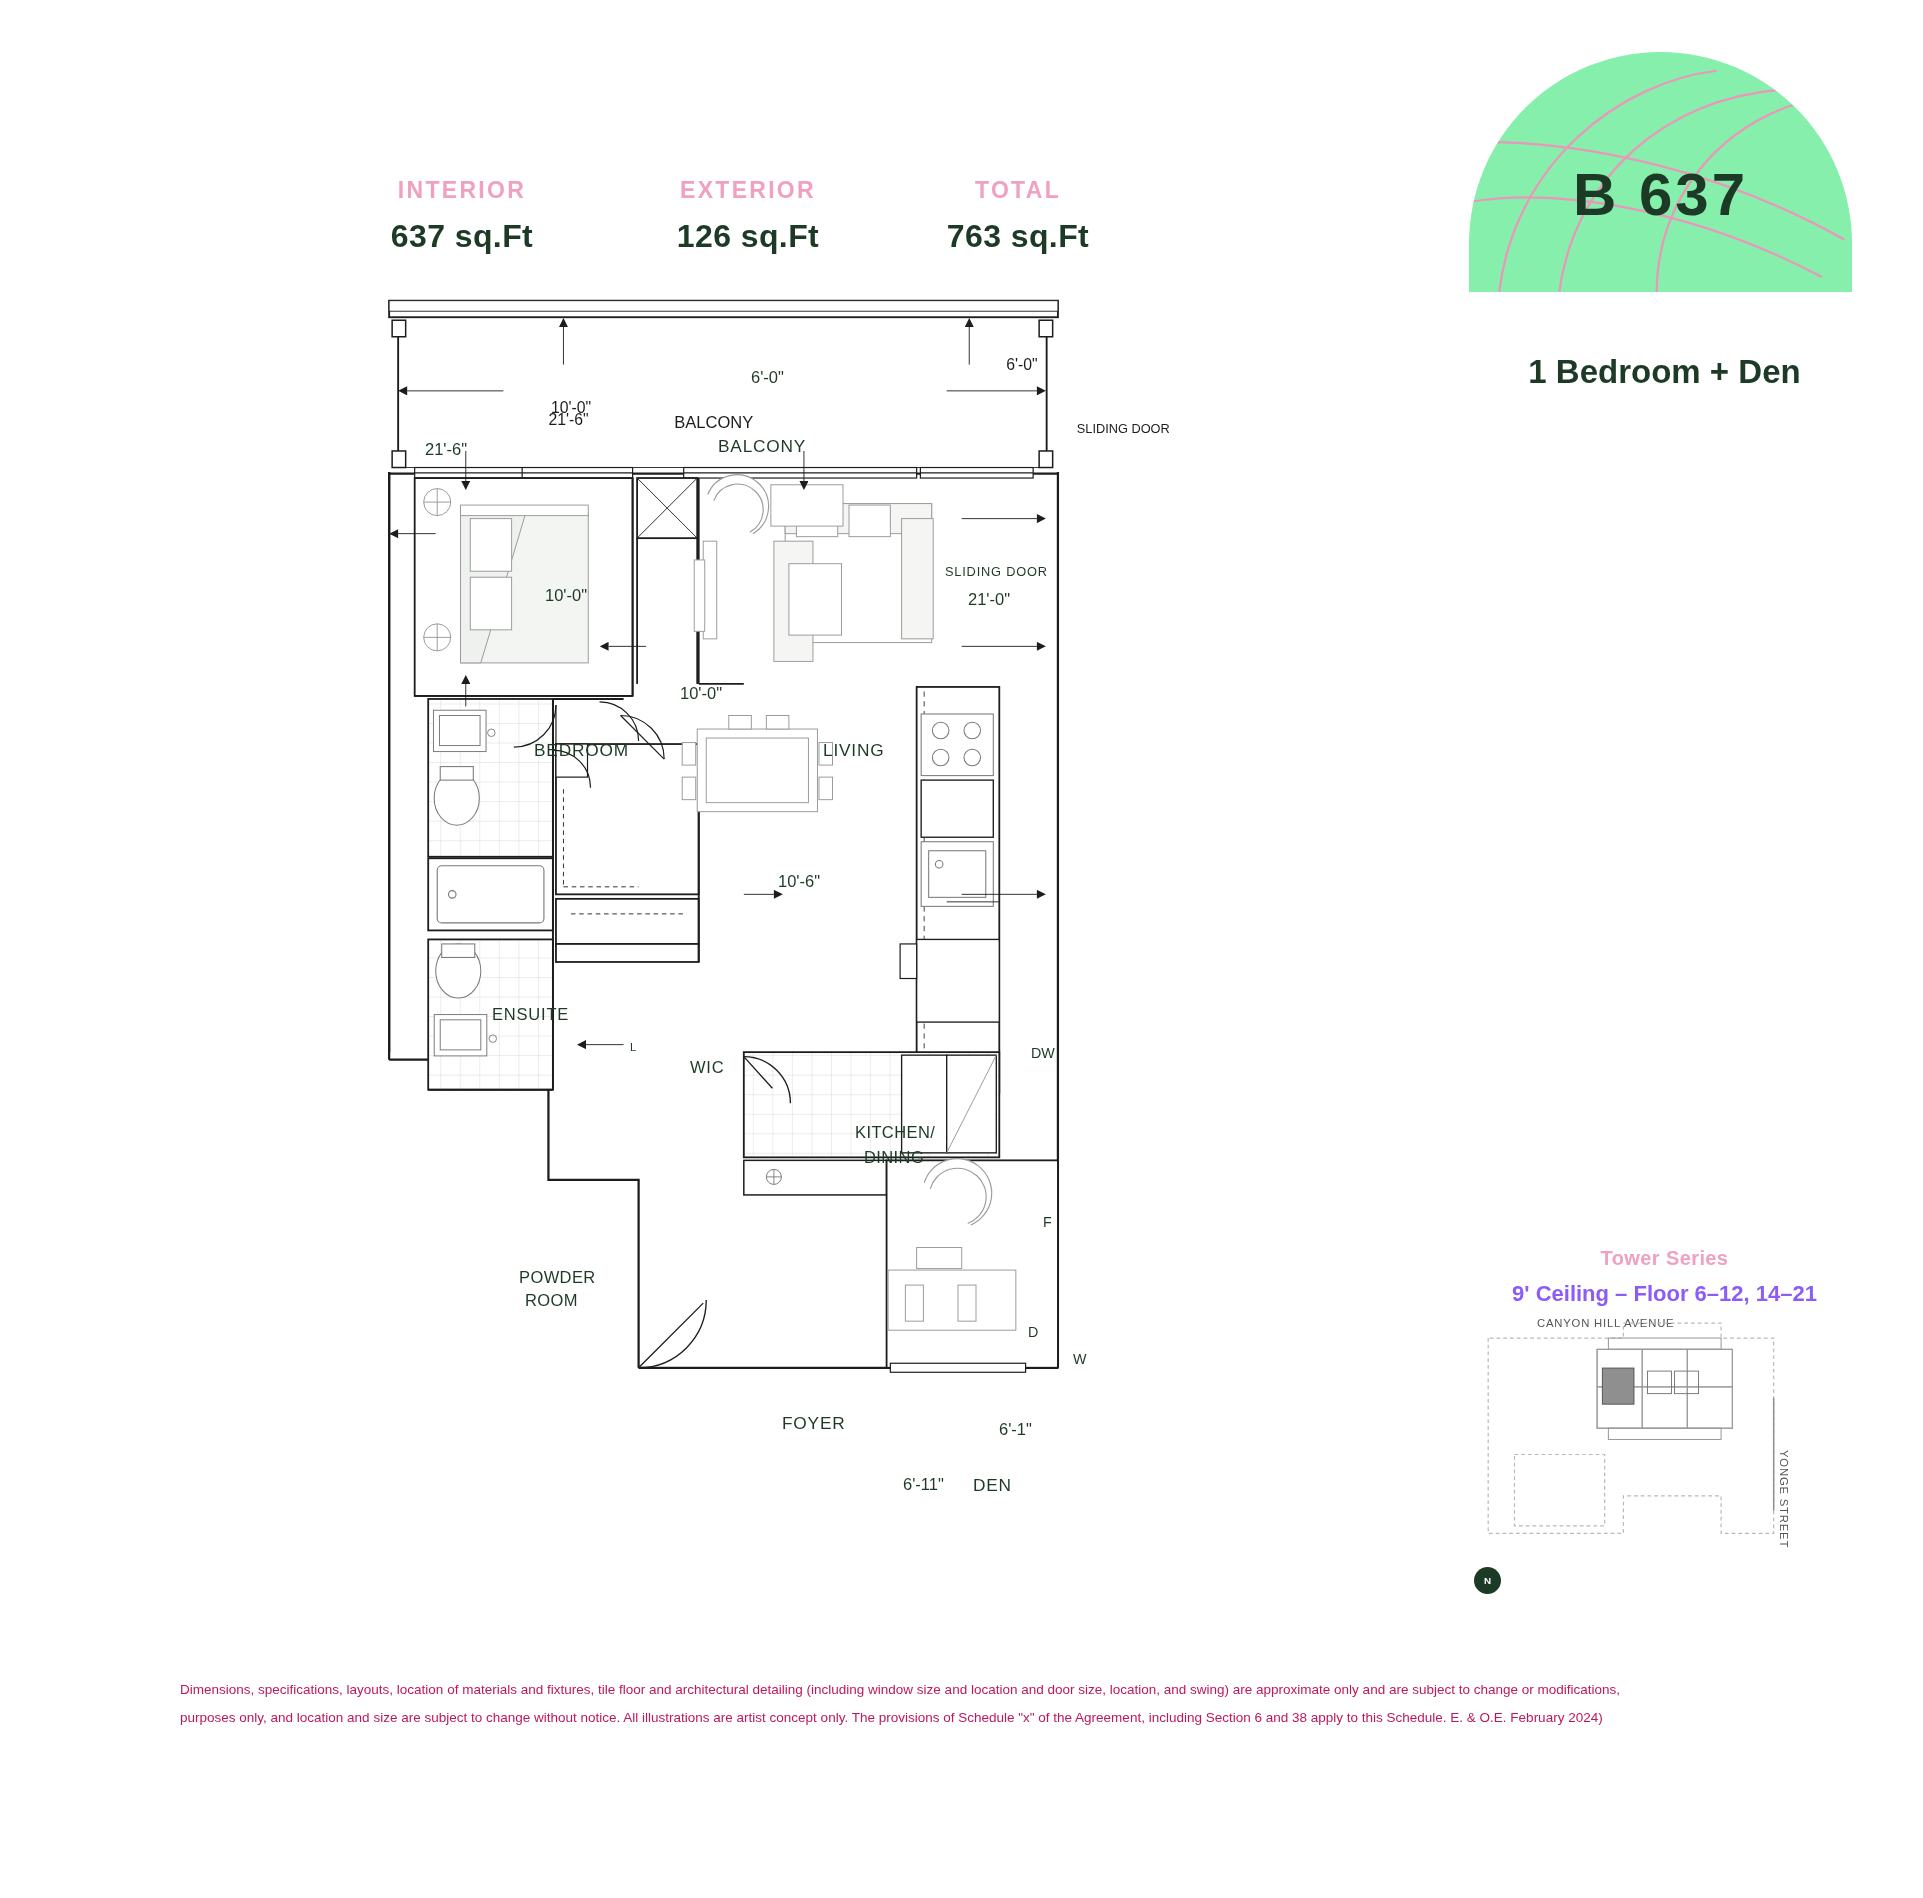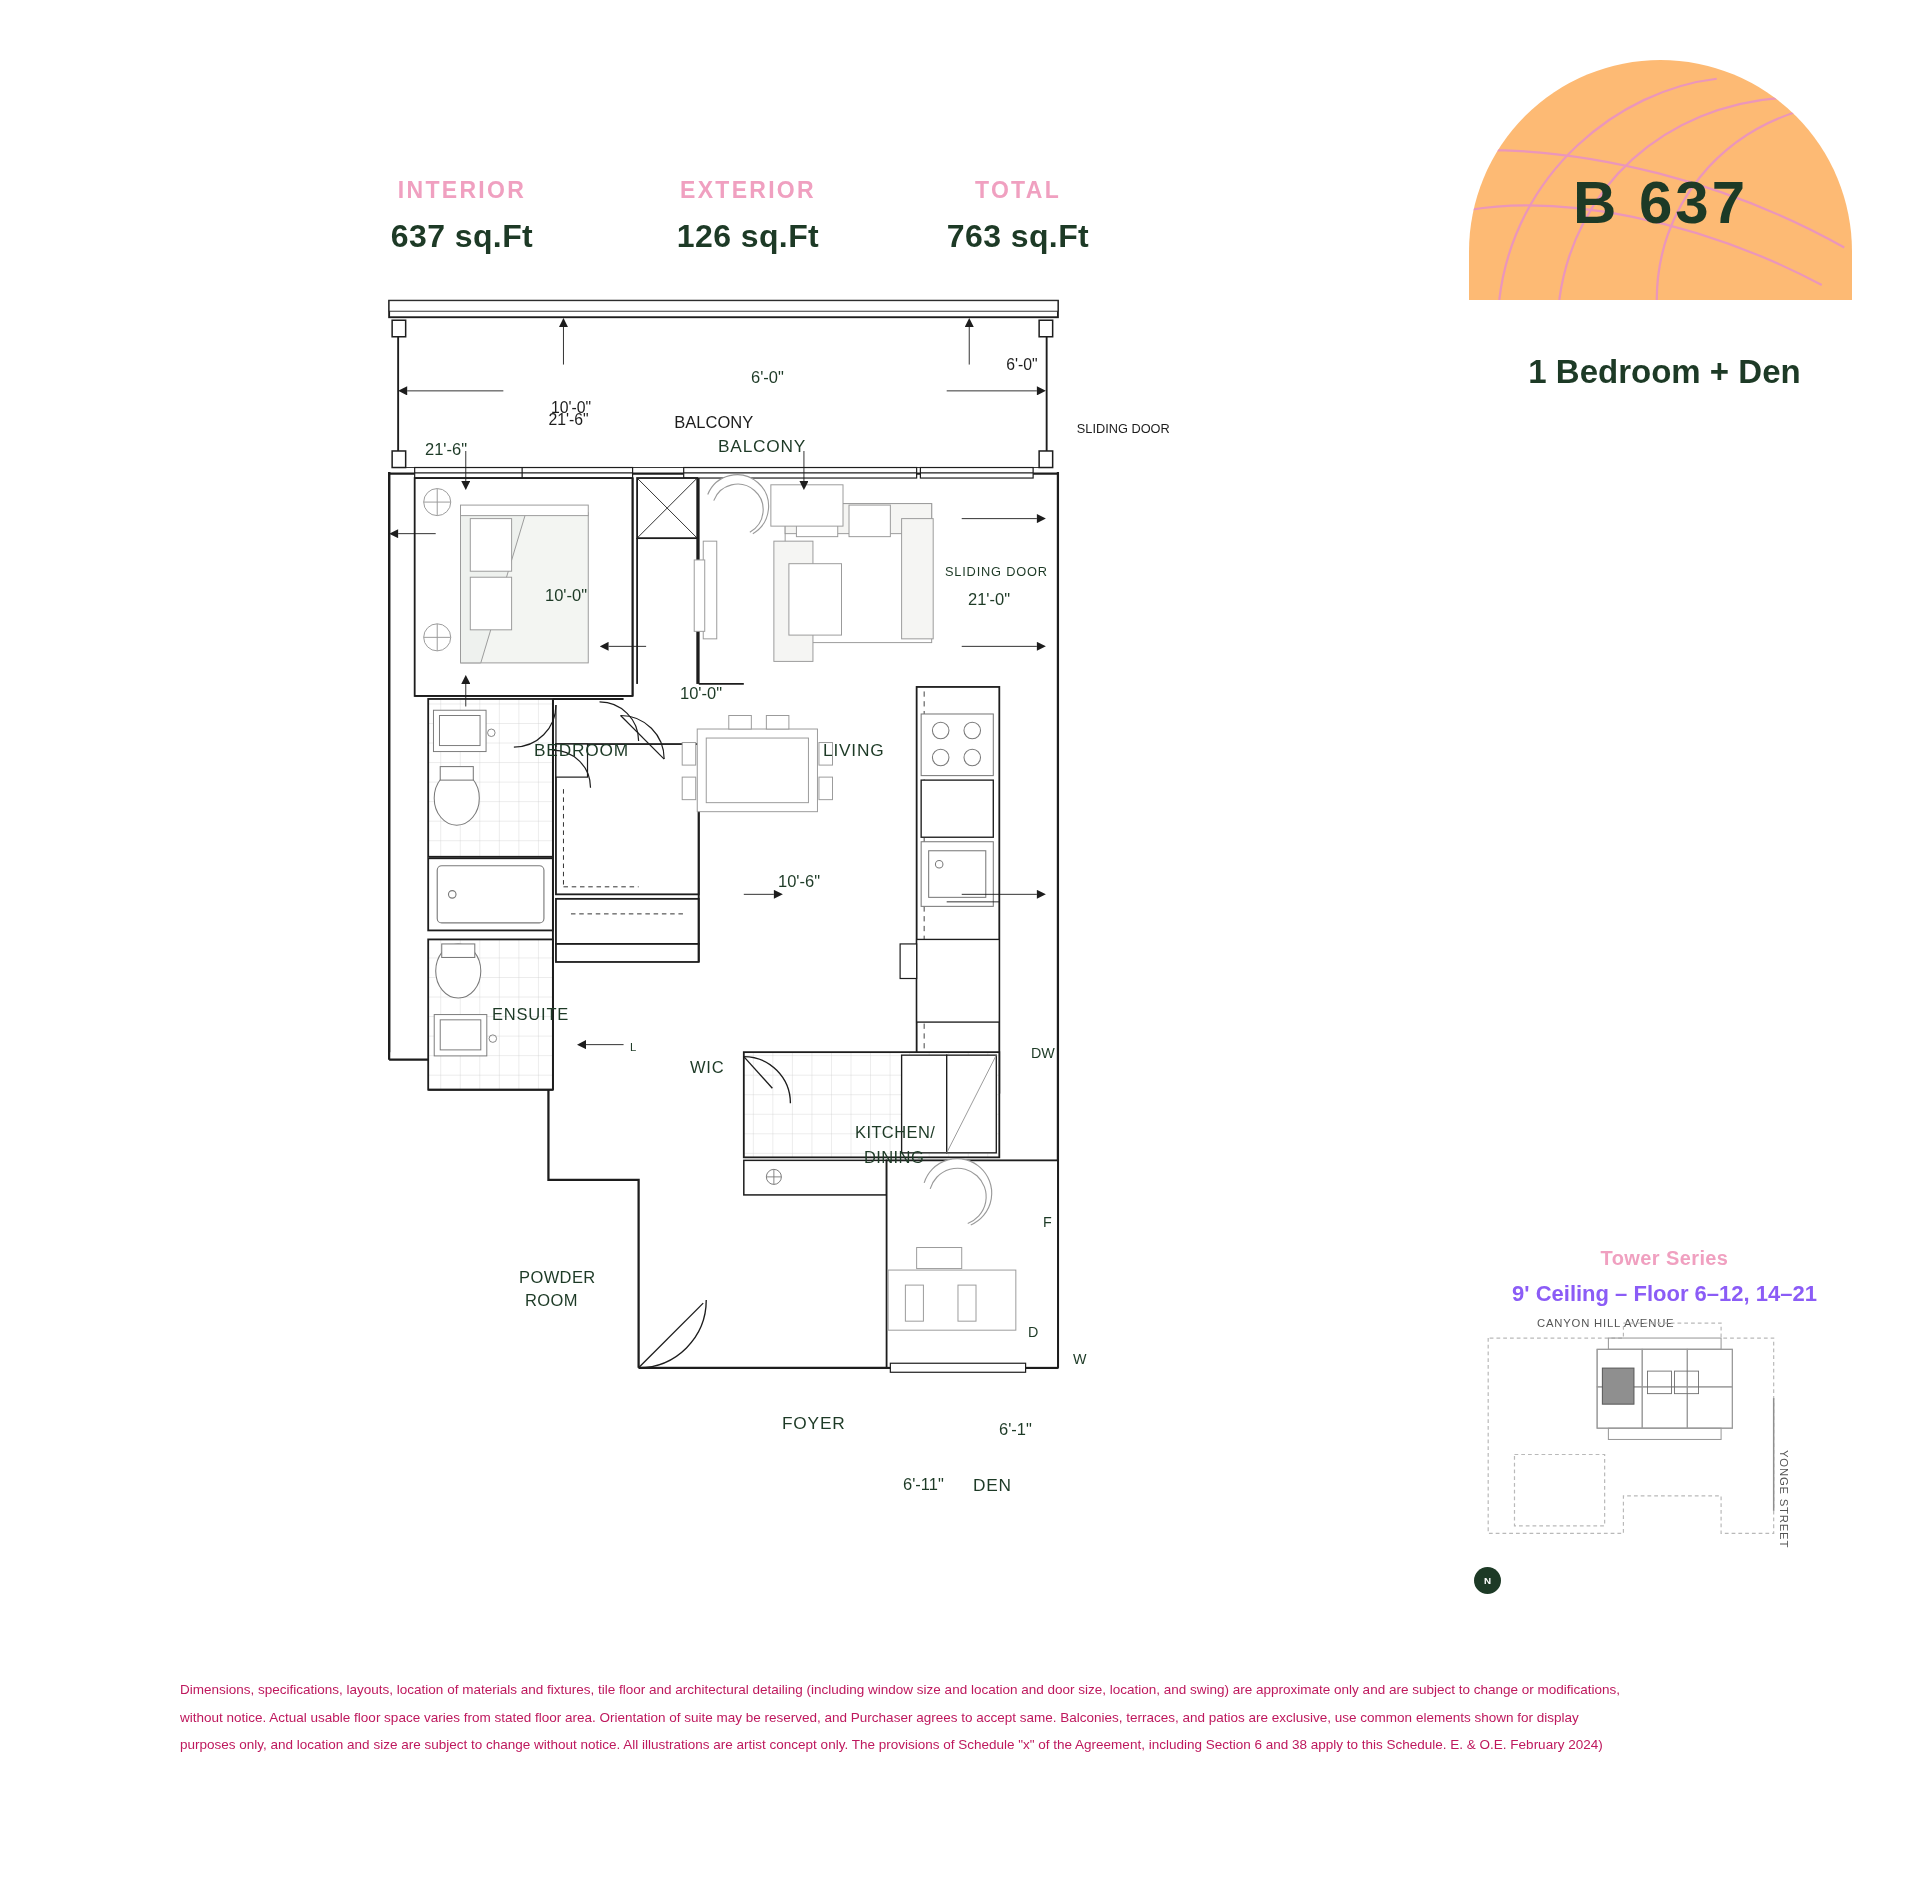--- a/index.html
+++ b/index.html
@@ -20,22 +20,22 @@
     margin-bottom:13.5px;
     text-align:center;
   }
   .area-value{font-size:32px;font-weight:bold;color:#1d3a26;letter-spacing:0.4px;}
   #area-interior{left:0;width:240px;}
   #area-exterior{left:286px;width:240px;}
   #area-total{left:556px;width:240px;}
 
   
   .dome{
-    position:absolute;left:1469px;top:60px;width:383px;height:240px;
-    background:#fdba74;
+    position:absolute;left:1469px;top:52px;width:383px;height:240px;
+    background:#86efac;
     border-radius:192px 192px 0 0;
     overflow:hidden;
   }
   .dome svg{position:absolute;left:0;top:0;}
   .dome-text{
     position:absolute;left:0;top:0;width:383px;height:240px;
     display:flex;align-items:center;justify-content:center;
     font-size:60px;font-weight:bold;color:#1d3a26;letter-spacing:3px;
     padding-top:45px;box-sizing:border-box;
   }
@@ -425,16 +425,15 @@
   <div style="position:absolute;left:1028px;top:1324px;font-size:14.3px;">D</div>
   <div style="position:absolute;left:1073px;top:1351px;font-size:14.3px;">W</div>
   <div style="position:absolute;left:782px;top:1413px;font-size:17.3px;letter-spacing:0.8px;">FOYER</div>
   <div style="position:absolute;left:999px;top:1420px;font-size:16.5px;">6'-1"</div>
   <div style="position:absolute;left:903px;top:1475px;font-size:16.5px;">6'-11"</div>
   <div style="position:absolute;left:973px;top:1475px;font-size:17.3px;letter-spacing:0.8px;">DEN</div>
 </div>
 
 <div class="disclaimer">
   <span>Dimensions, specifications, layouts, location of materials and fixtures, tile floor and architectural detailing (including window size and location and door size, location, and swing) are approximate only and are subject to change or modifications,</span>
-  <span>without notice. Actual usable floor space varies from stated floor area. Orientation of suite may be reserved, and Purchaser agrees to accept same. Balconies, terraces, and patios are exclusive, use common elements shown for display</span>
   <span>purposes only, and location and size are subject to change without notice. All illustrations are artist concept only. The provisions of Schedule "x" of the Agreement, including Section 6 and 38 apply to this Schedule. E. &amp; O.E. February 2024)</span>
 </div>
 
 
 </body></html>

